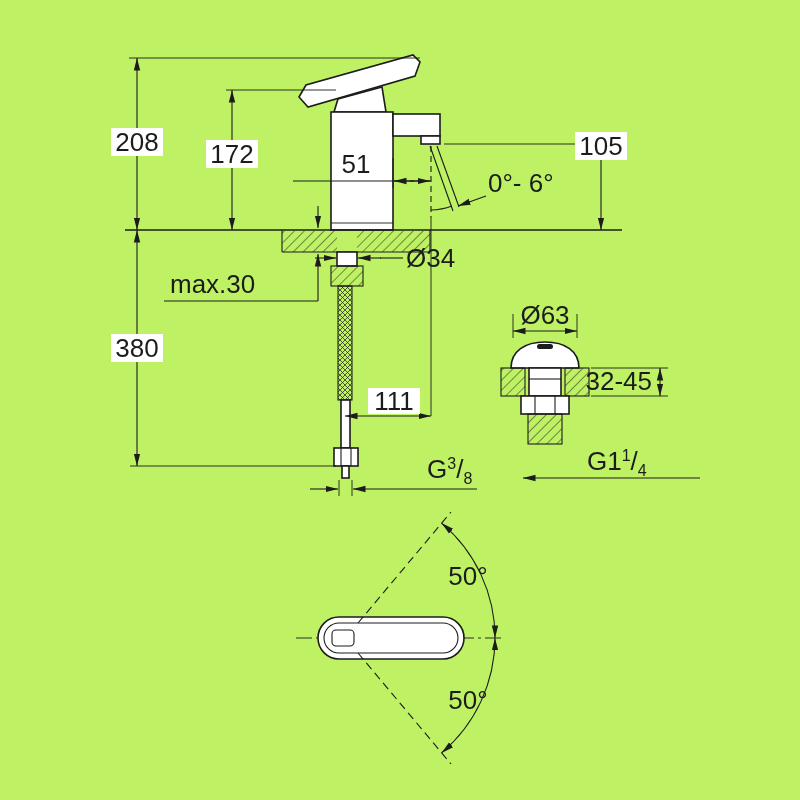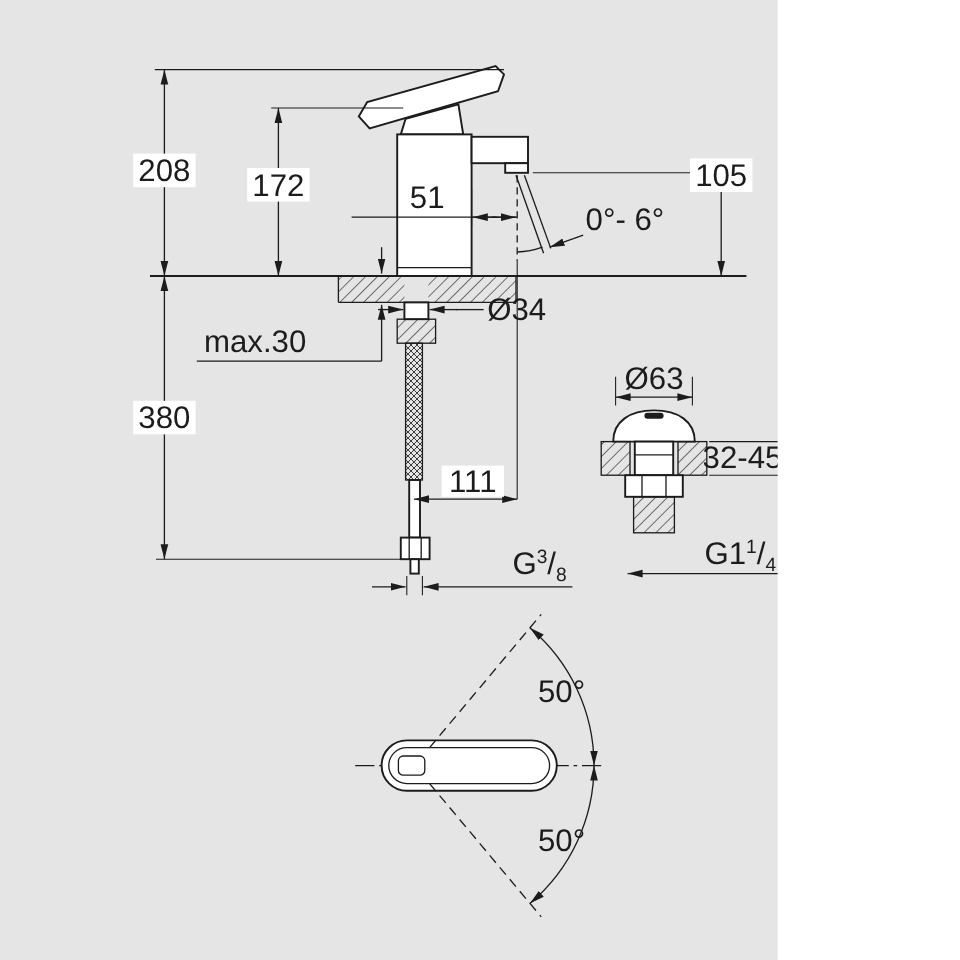--- a/index.html
+++ b/index.html
@@ -1,16 +1,16 @@
 <!DOCTYPE html>
 <html><head>
 <meta charset="utf-8">
 <style>
   html,body{margin:0;padding:0;background:#ffffff;}
-  .page{position:relative;width:648px;height:800px;background:#e5e5e5;overflow:hidden;
+  .page{position:relative;width:800px;height:800px;background:#bef264;overflow:hidden;
         font-family:"Liberation Sans",sans-serif;}
   svg{display:block;}
   svg text{font-family:"Liberation Sans",sans-serif;font-size:26px;fill:#1c1c1c;}
   .ln{stroke:#1c1c1c;stroke-width:1.6;fill:none;}
   .thin{stroke:#1c1c1c;stroke-width:0.9;fill:none;}
   .dim{stroke:#1c1c1c;stroke-width:1.1;fill:none;}
   .shape{stroke:#1c1c1c;stroke-width:1.6;fill:#ffffff;}
   .hatched{stroke:#1c1c1c;stroke-width:1.1;fill:url(#hatch);}
   .braided{stroke:#1c1c1c;stroke-width:1.1;fill:url(#braid);}
   .bg{fill:#ffffff;stroke:none;}

